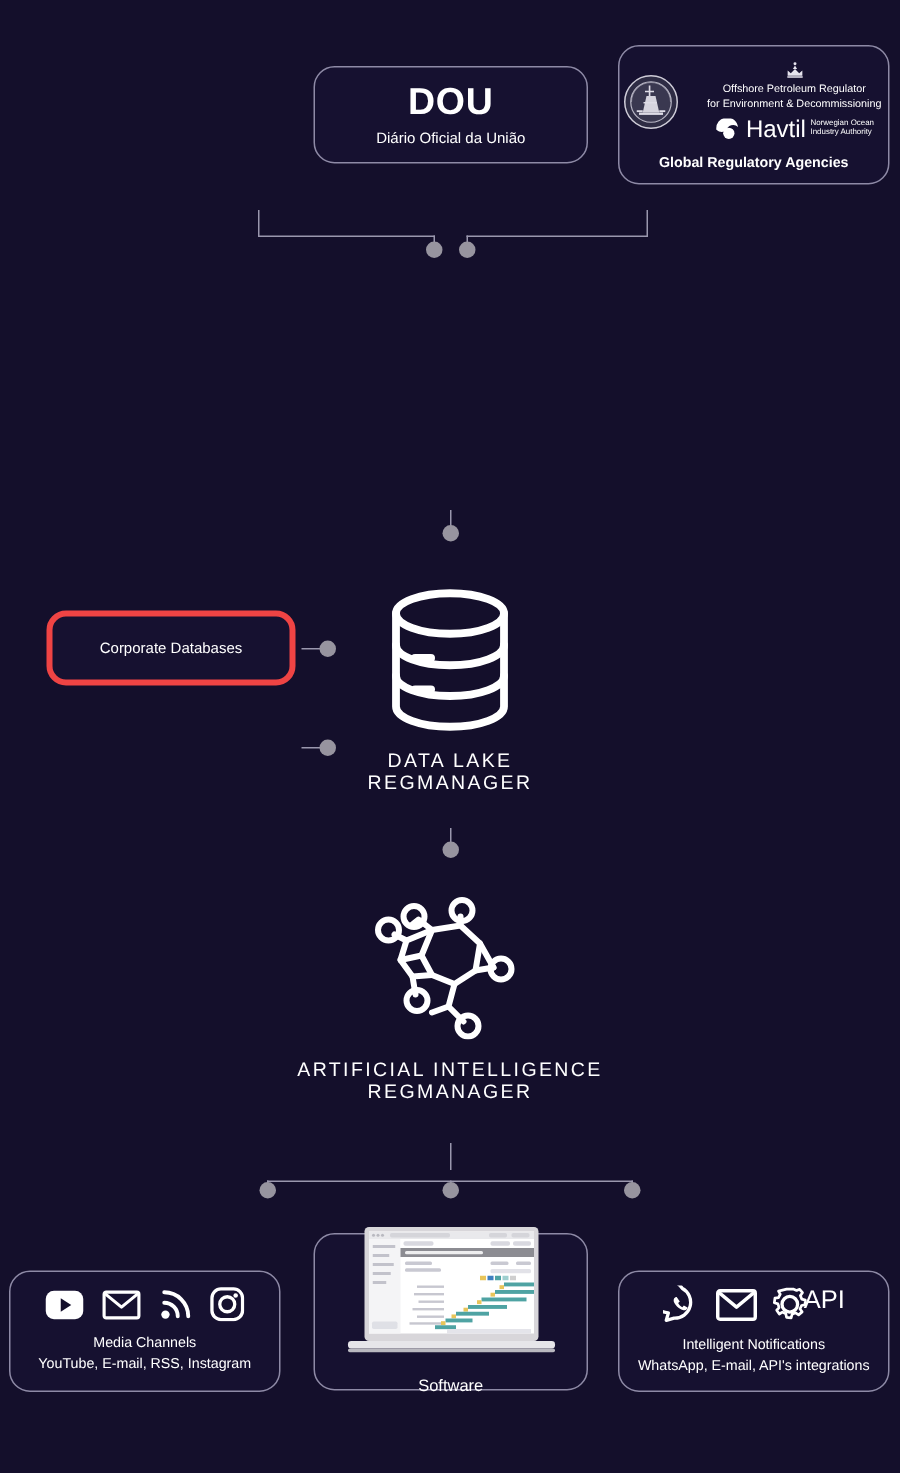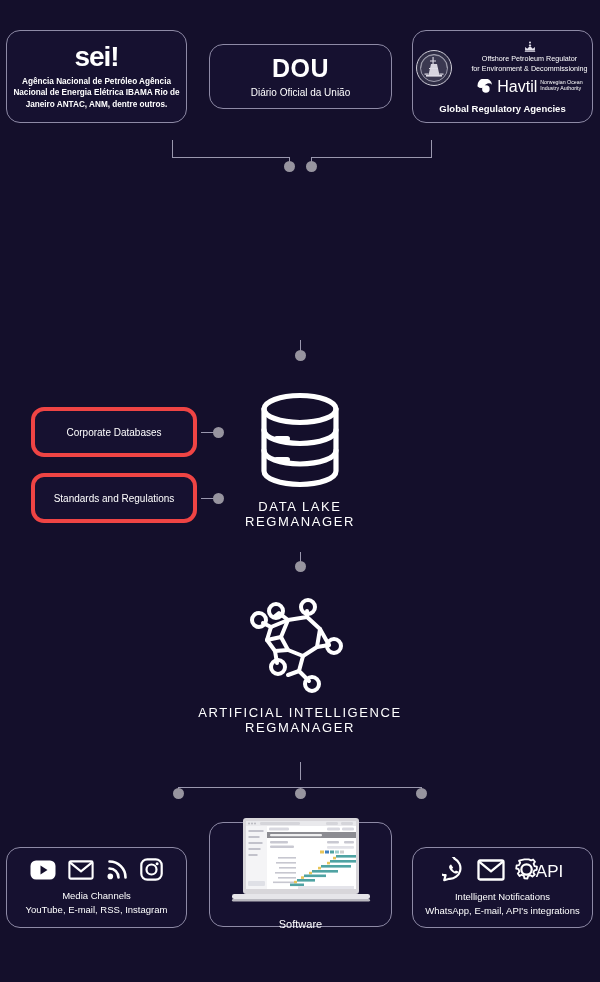--- a/index.html
+++ b/index.html
@@ -166,28 +166,20 @@
   
   .laptop { width: 150px; height: 92px; position: relative; }
 
   svg { display: block; }
 </style>
 </head>
 <body>
 
 <div class="stage">
 
-  <div class="card" id="card-sei">
-    <div class="sei-logo">sei!</div>
-    <div class="sei-lines">Agência Nacional de Petróleo
-Agência Nacional de Energia Elétrica
-IBAMA
-Rio de Janeiro
-ANTAC, ANM, dentre outros.</div>
-  </div>
 
   <div class="card" id="card-dou">
     <div class="dou-logo">DOU</div>
     <div class="dou-sub">Diário Oficial da União</div>
   </div>
 
   <div class="card" id="card-global">
     <div class="glob-top">
 
       <div class="seal">
@@ -249,23 +241,20 @@
   <div class="conn" style="left:431px; top:140px; width:1px; height:18px;"></div>
   <div class="dot" style="left:306px; top:161px;"></div>
 
 
   <div class="conn" style="left:300px; top:340px; width:1px; height:16px;"></div>
   <div class="dot" style="left:295px; top:350px;"></div>
 
   <div class="pill" id="pill-corp">
     <span>Corporate Databases</span>
   </div>
-  <div class="pill" id="pill-std">
-    <span>Standards and Regulations</span>
-  </div>
 
   <div class="conn" style="left:201px; top:432px; width:16px; height:1px;"></div>
   <div class="dot" style="left:213px; top:427px;"></div>
   <div class="conn" style="left:201px; top:498px; width:16px; height:1px;"></div>
   <div class="dot" style="left:213px; top:493px;"></div>
 
   <div class="node" id="node-lake">
     <svg width="86" height="96" viewBox="0 0 86 96">
       <g fill="none" stroke="#ffffff" stroke-width="5.2" stroke-linecap="round" stroke-linejoin="round">
         <ellipse cx="43" cy="17" rx="36" ry="13.5"></ellipse>
@@ -433,21 +422,21 @@
   <div class="card" id="card-notif">
     <div class="icon-row" style="gap:10px">
       <svg width="25" height="25" viewBox="0 0 25 25">
         <path d="M12.7 1.8 A10.6 10.6 0 1 0 3.6 18.2 L2.2 23.2 L7.4 21.8 A10.6 10.6 0 0 0 12.7 1.8 Z" fill="none" stroke="#ffffff" stroke-width="2.2" stroke-linejoin="round"></path>
         <path d="M9.1 7.6 c-0.5 0 -1.1 0.2 -1.5 0.8 c-0.5 0.7 -0.8 1.9 0 3.3 c0.9 1.6 2.3 3.2 4.3 4.2 c1.8 0.9 2.6 0.7 3.3 0.4 c0.7 -0.3 1.1 -1.1 1.1 -1.7 l -2.4 -1.2 l -1 1.1 c -1.1 -0.5 -2.3 -1.7 -2.8 -2.8 l 1.1 -1 Z" fill="#ffffff"></path>
       </svg>
       <svg width="28" height="22" viewBox="0 0 28 22">
         <rect x="1.5" y="1.5" width="25" height="19" rx="1.5" fill="none" stroke="#ffffff" stroke-width="2.3"></rect>
         <path d="M2.4 2.8 L14 12.4 L25.6 2.8" fill="none" stroke="#ffffff" stroke-width="2.3" stroke-linecap="round" stroke-linejoin="round"></path>
       </svg>
-      <span style="display:flex;align-items:flex-end;gap:0px">
+      <span style="display:flex;align-items:flex-start;gap:0px">
         <svg width="25" height="25" viewBox="0 0 26 26">
           <g fill="none" stroke="#ffffff" stroke-width="2.3" stroke-linejoin="round" stroke-linecap="round">
             <path d="M10.5 1.8 l4.6 0 l0.9 -0.0 l2.9 1.2 l2.6 -1.0 l2.4 2.9 l-1.8 2.4 l1.2 3.0 l3.0 0.8 l-0.2 3.9 l-3.0 0.7 l-1.3 3.0 l1.8 2.4 l-3.0 2.5 l-2.5 -1.7 l-3.0 1.2 l-0.8 3.0 l-3.9 -0.4 l-0.6 -3.0 l-2.9 -1.4 l-2.6 1.6 l-2.2 -3.2 l2.0 -2.3 l-1.0 -3.1 l-3.0 -0.9 l0.5 -3.9 l3.0 -0.5 l1.5 -2.9 l-1.5 -2.6 Z" transform="translate(1.2,1.0) scale(0.82)"></path>
             <circle cx="12" cy="13" r="5.4"></circle>
           </g>
         </svg>
         <span style="font-size:17px;letter-spacing:0px;margin-left:-4px">API</span>
       </span>
     </div>
     <div class="caption">Intelligent Notifications

